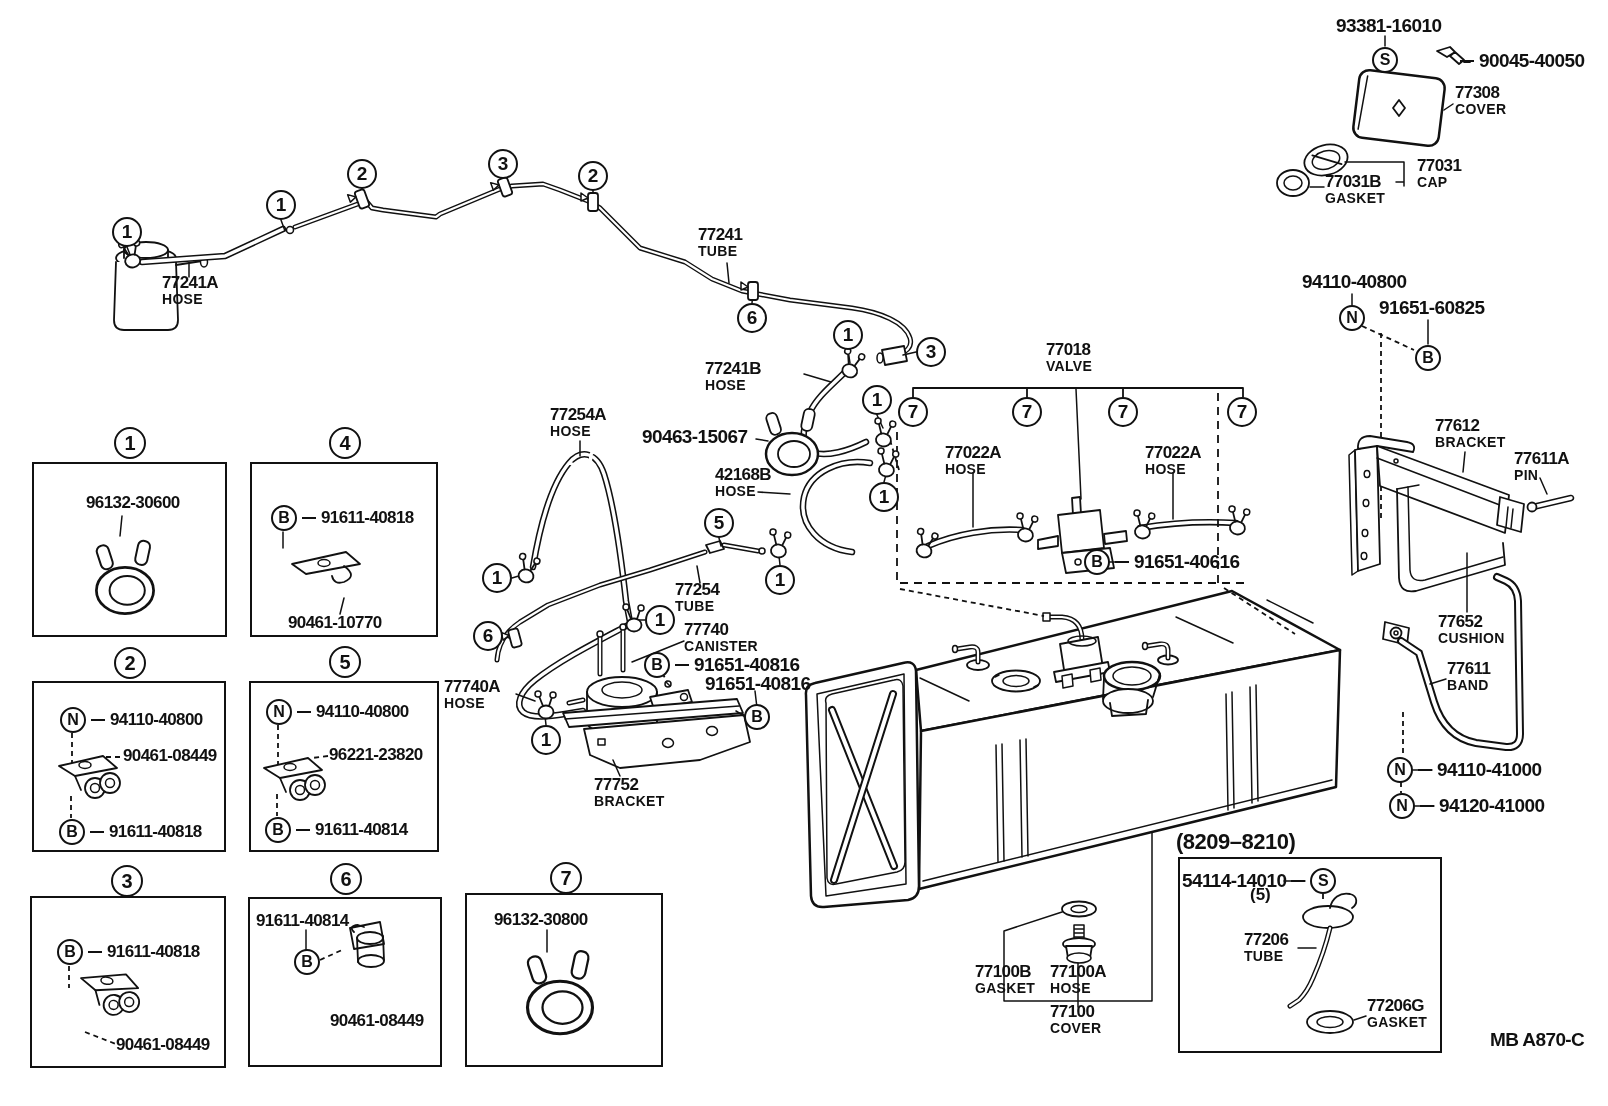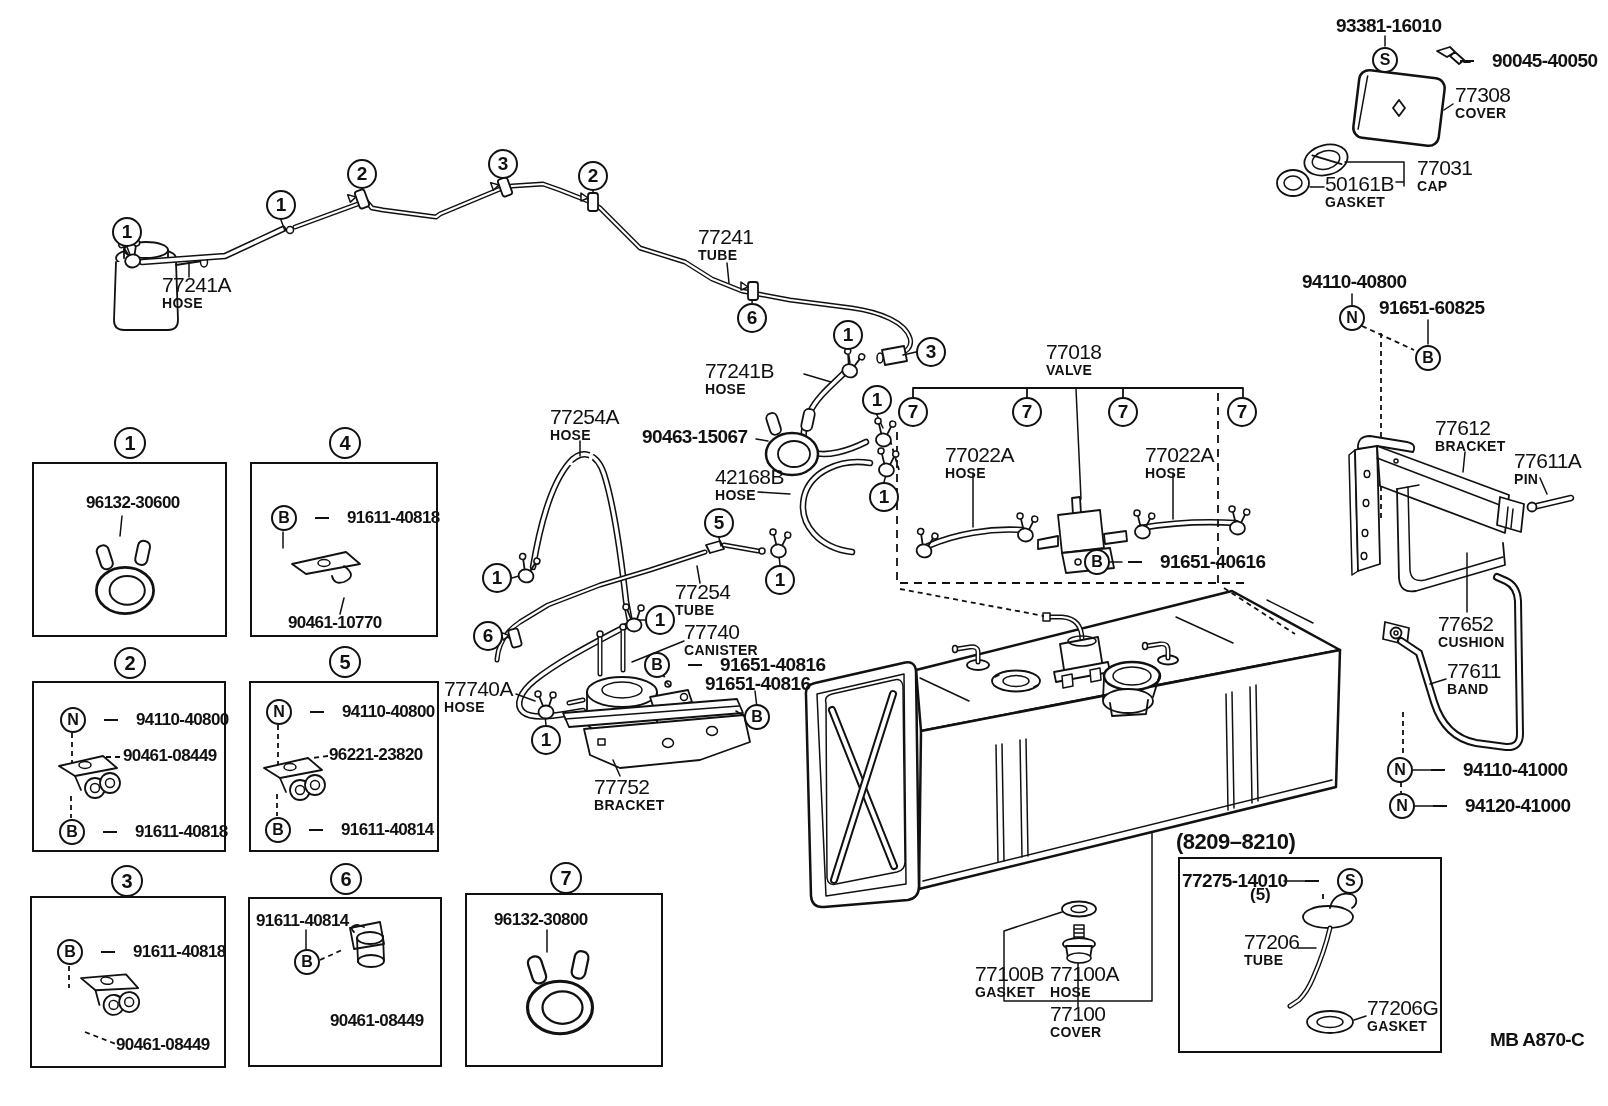--- a/index.html
+++ b/index.html
@@ -11,33 +11,33 @@
   .fw{fill:#fff}
   .dashln{stroke:#111;fill:none;stroke-width:1.8;stroke-dasharray:8 6}
   .dashsm{stroke:#111;fill:none;stroke-width:1.8;stroke-dasharray:5 4}
   .tubeO{stroke:#111;fill:none;stroke-width:6.5;stroke-linecap:round;stroke-linejoin:round}
   .tubeI{stroke:#fff;fill:none;stroke-width:3.4;stroke-linecap:round;stroke-linejoin:round}
   .tubeOs{stroke:#111;fill:none;stroke-width:5;stroke-linecap:round;stroke-linejoin:round}
   .tubeIs{stroke:#fff;fill:none;stroke-width:2.2;stroke-linecap:round;stroke-linejoin:round}
   .barO{stroke:#111;fill:none;stroke-width:8;stroke-linecap:round}
   .barI{stroke:#fff;fill:none;stroke-width:4;stroke-linecap:round}
   .lbl{position:absolute;white-space:nowrap;line-height:1.04}
-  .pn{display:block;font-weight:400;font-size:21px;letter-spacing:-0.6px}
+  .pn{display:block;font-weight:700;font-size:17px;letter-spacing:-0.6px}
   .pd{display:block;font-weight:700;font-size:14px;letter-spacing:.3px}
   .code{font-weight:700;font-size:19px;letter-spacing:-0.6px}
   .code.sm{font-size:17px}
   .hdr{font-weight:700;font-size:22px;letter-spacing:-0.5px}
   .qty{font-weight:700;font-size:17px}
   .circ{position:absolute;display:flex;align-items:center;justify-content:center;
         border:2.6px solid #111;border-radius:50%;background:#fff;font-weight:700;box-sizing:border-box}
   .circ.num{width:30px;height:30px;font-size:19px}
   .circ.idx{width:32px;height:32px;font-size:20px}
   .circ.ltr{width:26px;height:26px;font-size:16px}
   .circ.inline{position:static;flex:0 0 auto}
-  .row{display:flex;align-items:center;gap:18px}
+  .row{display:flex;align-items:center;gap:5px}
   .lead{width:14px;height:0;border-top:2.6px solid #111}
   .box{position:absolute;border:2.6px solid #111;background:transparent;box-sizing:border-box}
 </style>
 </head>
 <body>
 
 <div class="stage">
 
 <svg class="art" width="1608" height="1106" viewBox="0 0 1608 1106">
   <defs>
@@ -479,21 +479,21 @@
     </div>
 <div class="lbl" style="left:1455px;top:84px">
       <span class="pn">77308</span>
       <span class="pd">COVER</span>
     </div>
 <div class="lbl" style="left:1417px;top:157px">
       <span class="pn">77031</span>
       <span class="pd">CAP</span>
     </div>
 <div class="lbl" style="left:1325px;top:173px">
-      <span class="pn">50161B</span>
+      <span class="pn">77031B</span>
       <span class="pd">GASKET</span>
     </div>
 <div class="lbl" style="left:1302px;top:272px"><span class="code">94110-40800</span></div>
 <div class="lbl" style="left:1379px;top:298px"><span class="code">91651-60825</span></div>
 <div class="lbl" style="left:1435px;top:417px">
       <span class="pn">77612</span>
       <span class="pd">BRACKET</span>
     </div>
 <div class="lbl" style="left:1514px;top:450px">
       <span class="pn">77611A</span>
@@ -512,21 +512,21 @@
       <span class="lead"></span>
       <span class="code">94110-41000</span>
     </div>
 <div class="lbl row" style="left:1389px;top:793px">
       <span class="circ ltr inline">N</span>
       <span class="lead"></span>
       <span class="code">94120-41000</span>
     </div>
 <div class="lbl" style="left:1176px;top:831px"><span class="hdr">(8209–8210)</span></div>
 <div class="lbl row" style="left:1182px;top:868px">
-      <span class="code">77275-14010</span>
+      <span class="code">54114-14010</span>
       <span class="lead"></span>
       <span class="circ ltr inline">S</span>
     </div>
 <div class="lbl" style="left:1250px;top:886px"><span class="qty">(5)</span></div>
 <div class="lbl" style="left:1244px;top:931px">
       <span class="pn">77206</span>
       <span class="pd">TUBE</span>
     </div>
 <div class="lbl" style="left:1367px;top:997px">
       <span class="pn">77206G</span>

